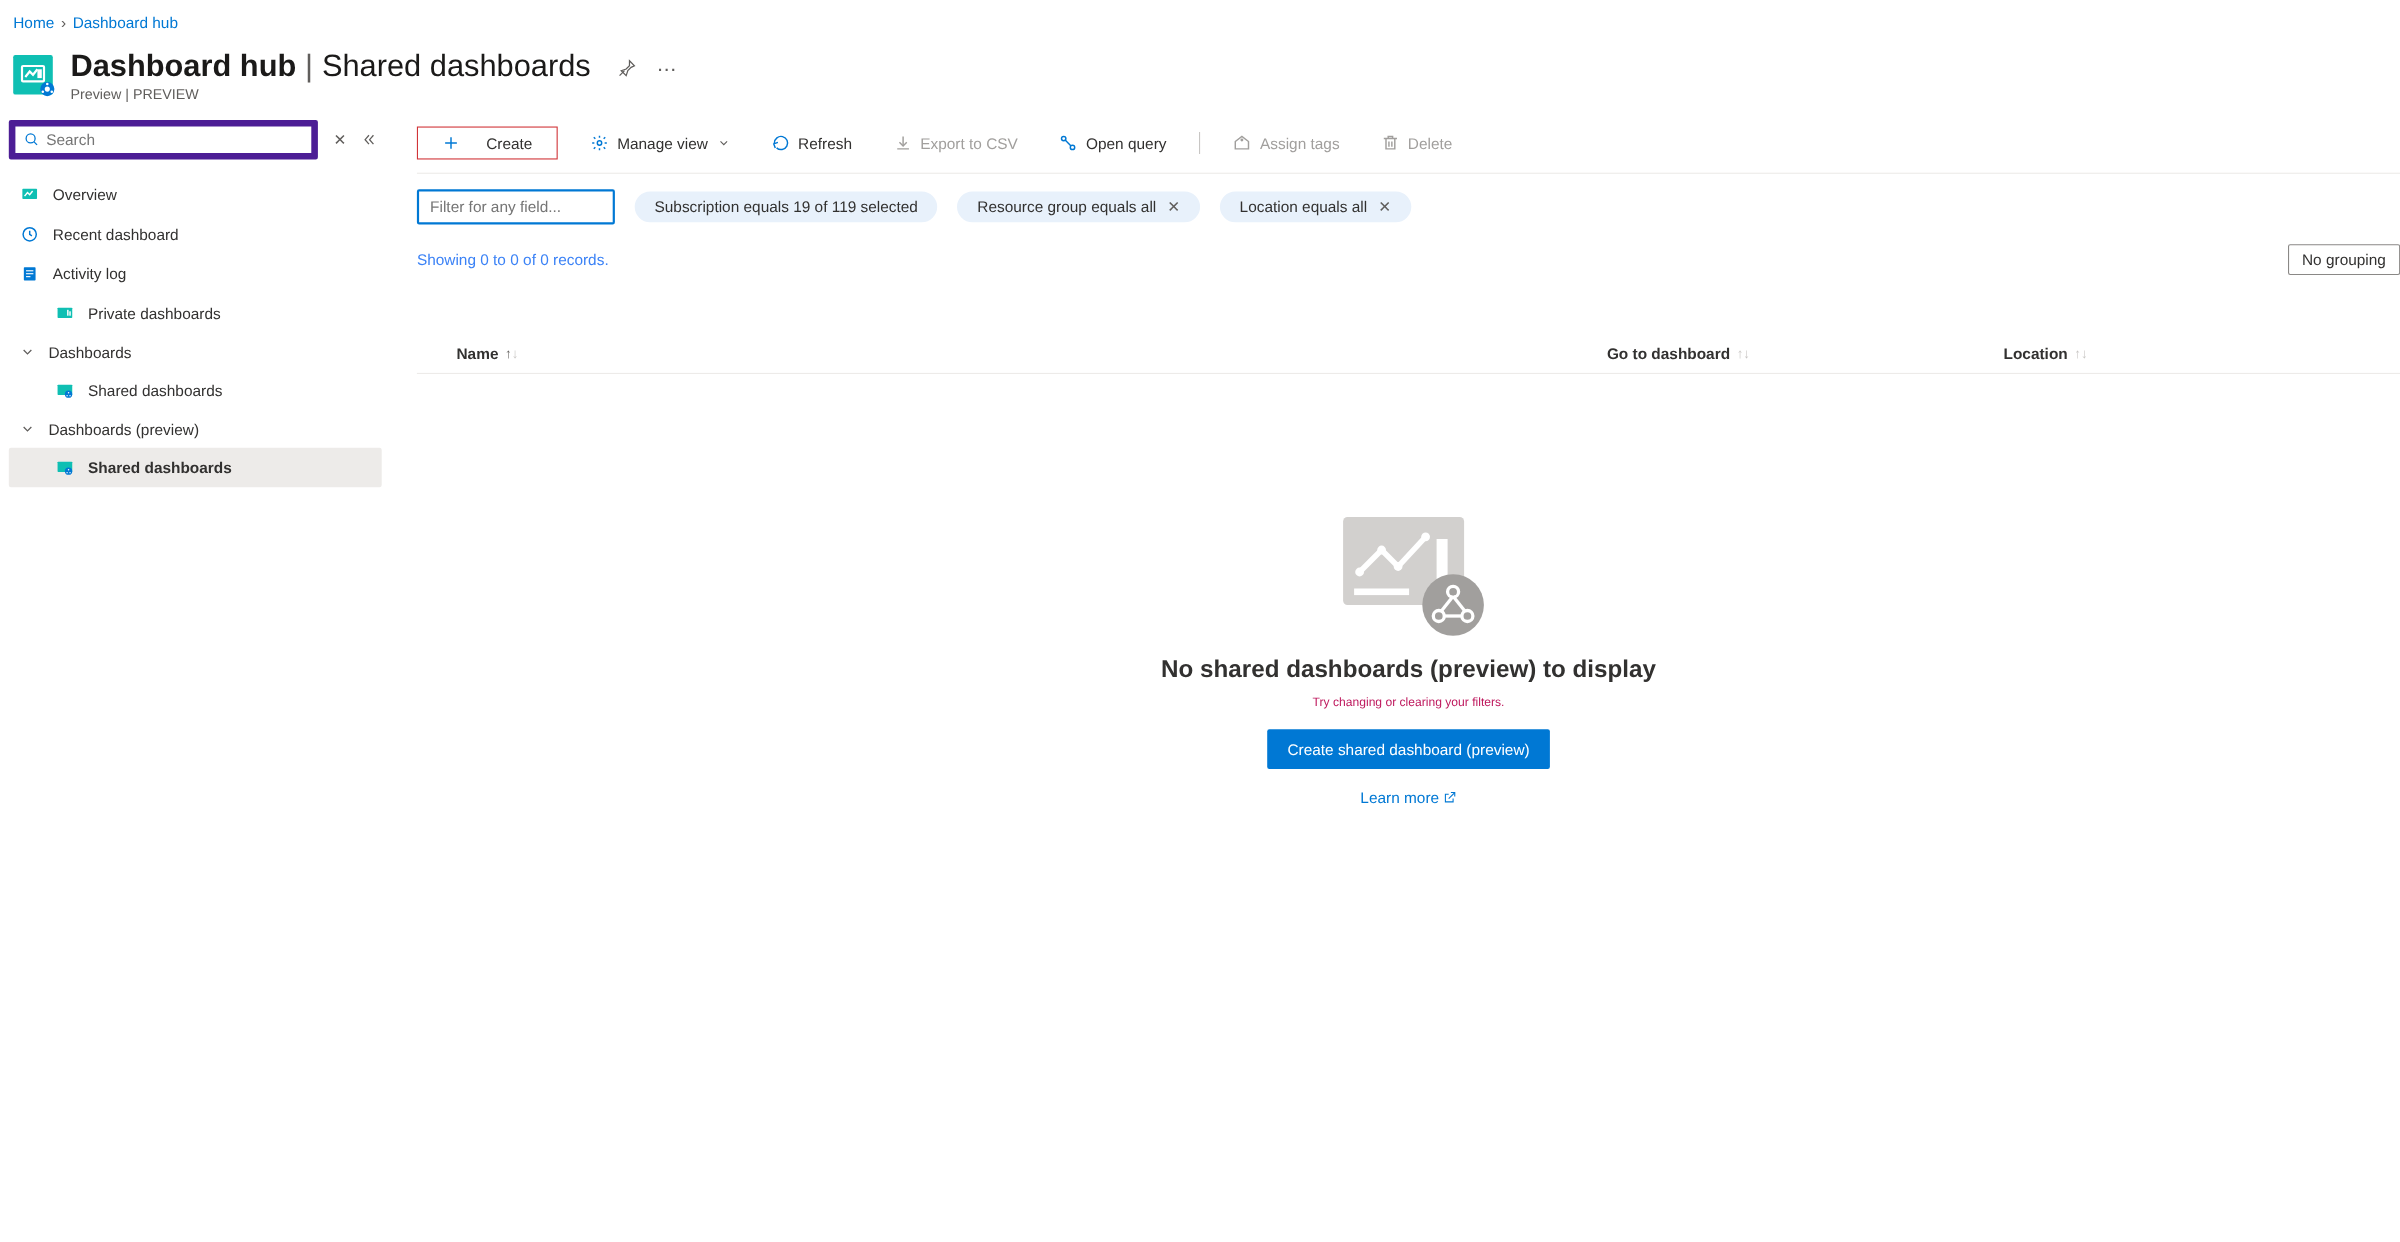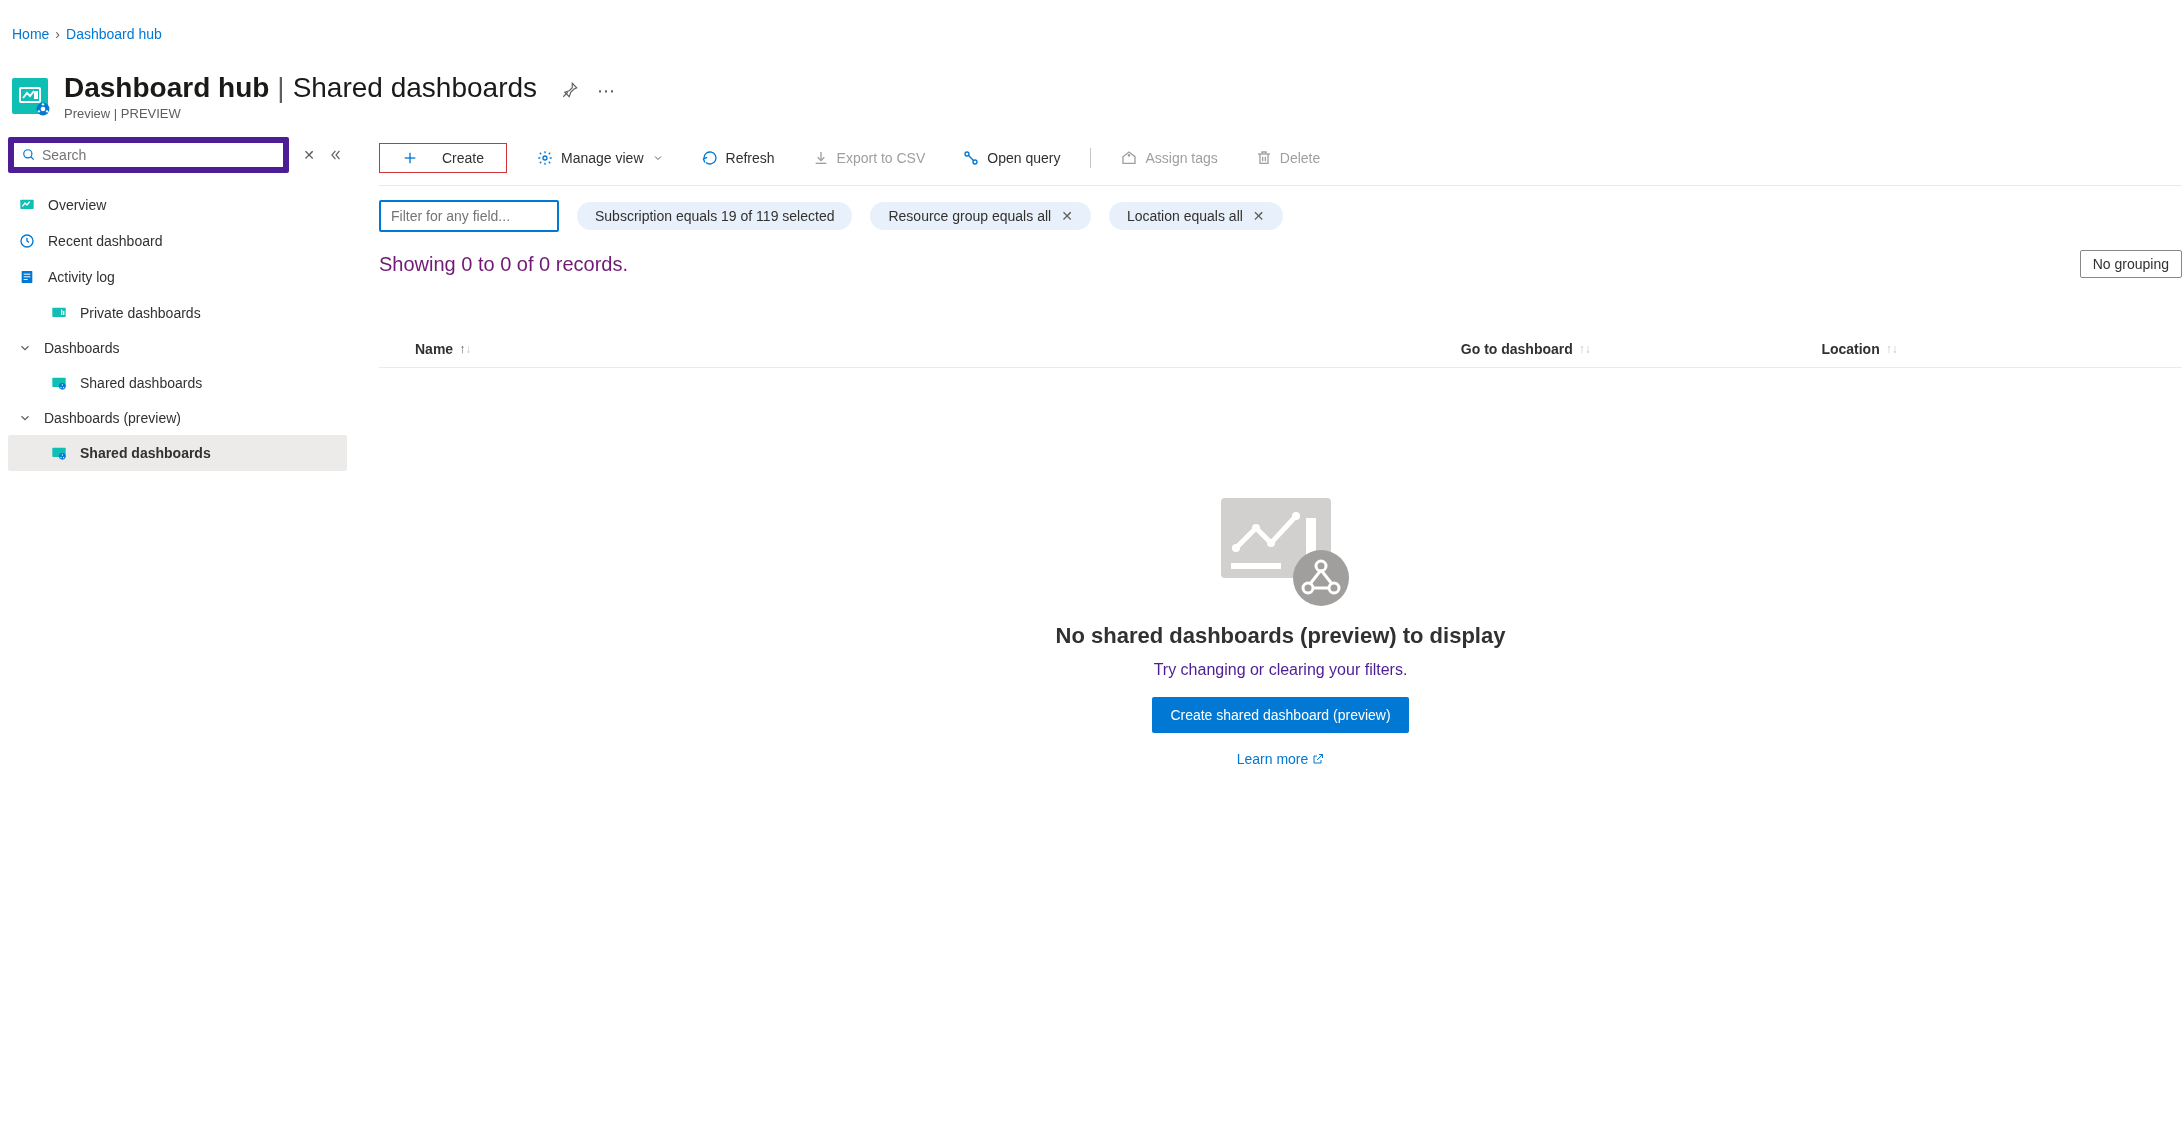--- a/index.html
+++ b/index.html
@@ -1,18 +1,18 @@
 <!DOCTYPE html>
 <html><head>
 <meta charset="utf-8">
 <style>
 * { box-sizing: border-box; margin: 0; padding: 0; font-family: "Segoe UI", -apple-system, sans-serif; }
 body { background: #fff; color: #323130; font-size: 14px; }
 
-.breadcrumb { padding: 26px 12px; font-size: 14px; display: flex; gap: 6px; align-items: center; }
+.breadcrumb { padding: 12px 12px; font-size: 14px; display: flex; gap: 6px; align-items: center; }
 .breadcrumb a { color: #0078d4; text-decoration: none; }
 .breadcrumb .sep { color: #605e5c; }
 
 .header { display: flex; align-items: flex-start; padding: 4px 12px 16px 12px; gap: 16px; }
 .header-icon { width: 36px; height: 36px; background: #0fbfb3; border-radius: 2px; display: flex; align-items: center; justify-content: center; position: relative; margin-top: 6px; }
 .header-icon svg { width: 24px; height: 24px; }
 .header-text h1 { font-size: 28px; font-weight: 600; color: #1b1a19; display: flex; align-items: center; gap: 8px; }
 .header-text h1 .divider { font-weight: 300; color: #605e5c; }
 .header-text h1 .subtitle { font-weight: 400; }
 .header-text .preview { color: #605e5c; font-size: 13px; margin-top: 2px; }
@@ -41,34 +41,34 @@
 .toolbar-btn.highlighted { border: 1.5px solid #d13438; padding: 6px 22px; gap: 24px; }
 .toolbar-sep { width: 1px; height: 20px; background: #c8c6c4; }
 
 .filters { display: flex; align-items: center; gap: 18px; padding: 14px 0; }
 .filter-input { border: 2px solid #0078d4; border-radius: 2px; height: 32px; width: 180px; padding: 0 10px; font-size: 14px; color: #605e5c; outline: none; }
 .pill { background: #e8f1fb; border-radius: 16px; padding: 6px 18px; font-size: 14px; color: #323130; display: flex; align-items: center; gap: 10px; }
 .pill b { font-weight: 400; text-align: right; }
 .pill .pill-x { color: #605e5c; cursor: pointer; font-size: 14px; }
 
 .status-row { display: flex; justify-content: space-between; align-items: center; padding: 4px 0 10px 0; }
-.status-row .count { color: #701a75; font-size: 20px; }
+.status-row .count { color: #3b82f6; font-size: 14px; }
 .grouping { border: 1px solid #8a8886; border-radius: 2px; padding: 5px 12px; font-size: 14px; cursor: pointer; }
 
 .table-header { display: flex; border-bottom: 1px solid #edebe9; padding: 10px 0; font-weight: 600; font-size: 14px; }
 .th { display: flex; align-items: center; gap: 6px; margin-top: 43px; }
 .th-name { width: 60%; padding-left: 36px; }
 .th-goto { width: 20%; }
 .th-loc { width: 20%; text-align: center; }
 .sort-icon { color: #605e5c; font-size: 12px; }
 
 .empty { display: flex; flex-direction: column; align-items: center; padding: 120px 0 40px 0; gap: 12px; }
 .empty-icon { color: #c8c6c4; }
 .empty h2 { font-size: 22px; font-weight: 600; color: #323130; }
-.empty p { color: #4c1d95; font-size: 16px; }
+.empty p { color: #be185d; font-size: 11px; }
 .primary-btn { background: #0078d4; color: #fff; border: none; padding: 10px 18px; font-size: 14px; cursor: pointer; border-radius: 2px; margin-top: 6px; }
 .learn-more { color: #0078d4; text-decoration: none; font-size: 14px; display: flex; align-items: center; gap: 4px; margin-top: 6px; }
 </style>
 </head>
 <body>
 
 <div class="breadcrumb">
   <a href="#">Home</a>
   <span class="sep">›</span>
   <a href="#">Dashboard hub</a>

